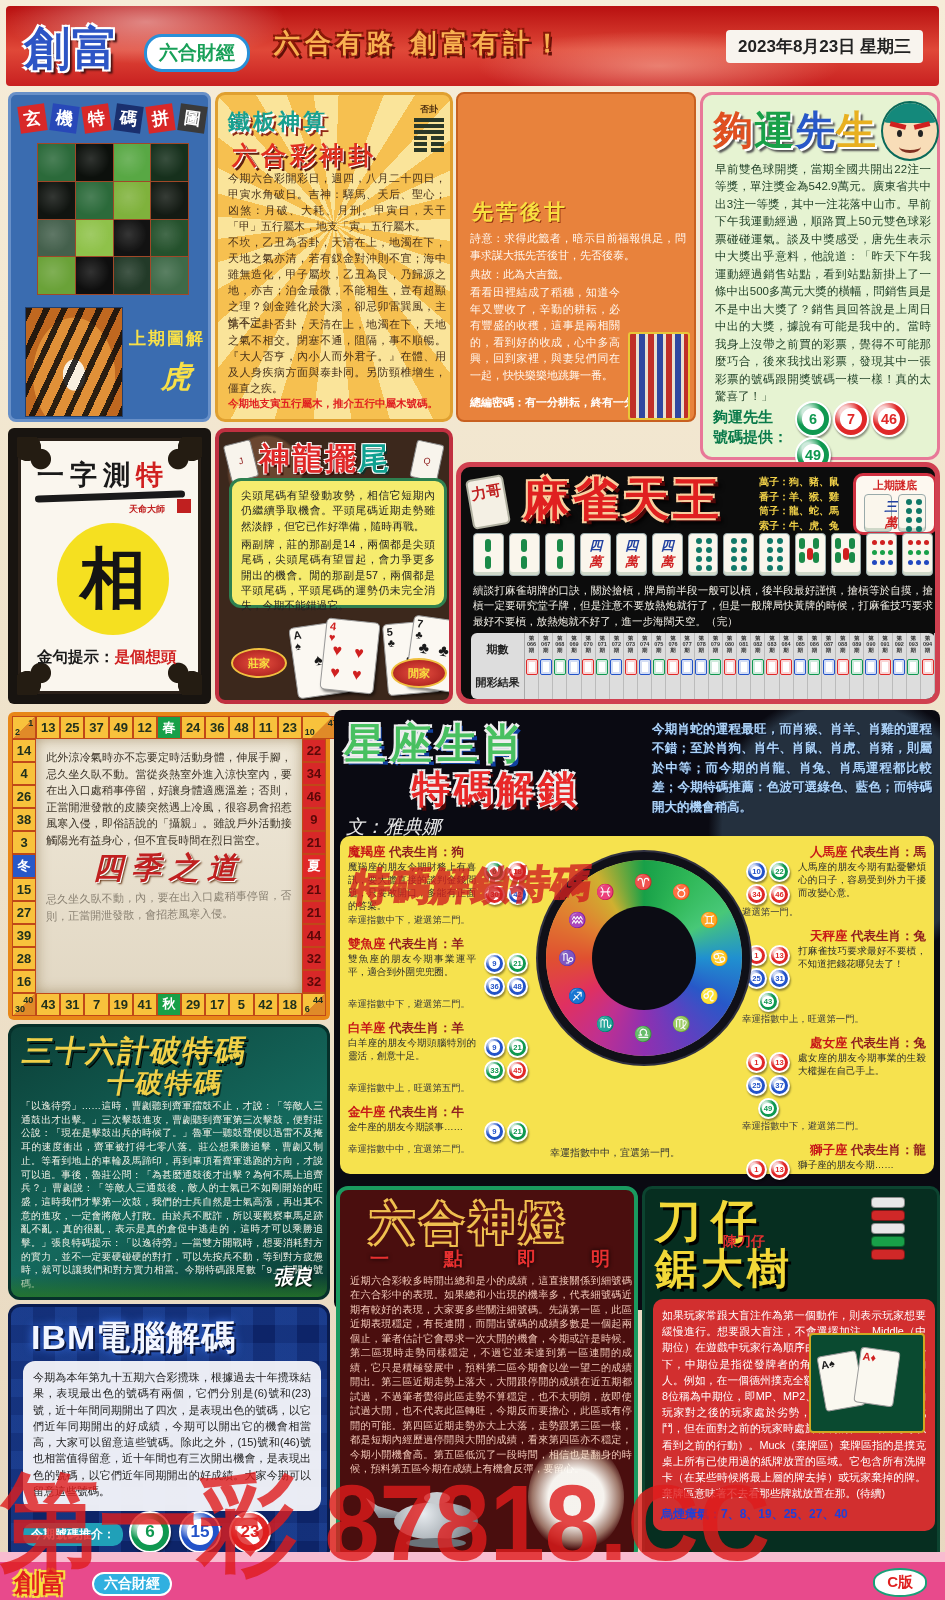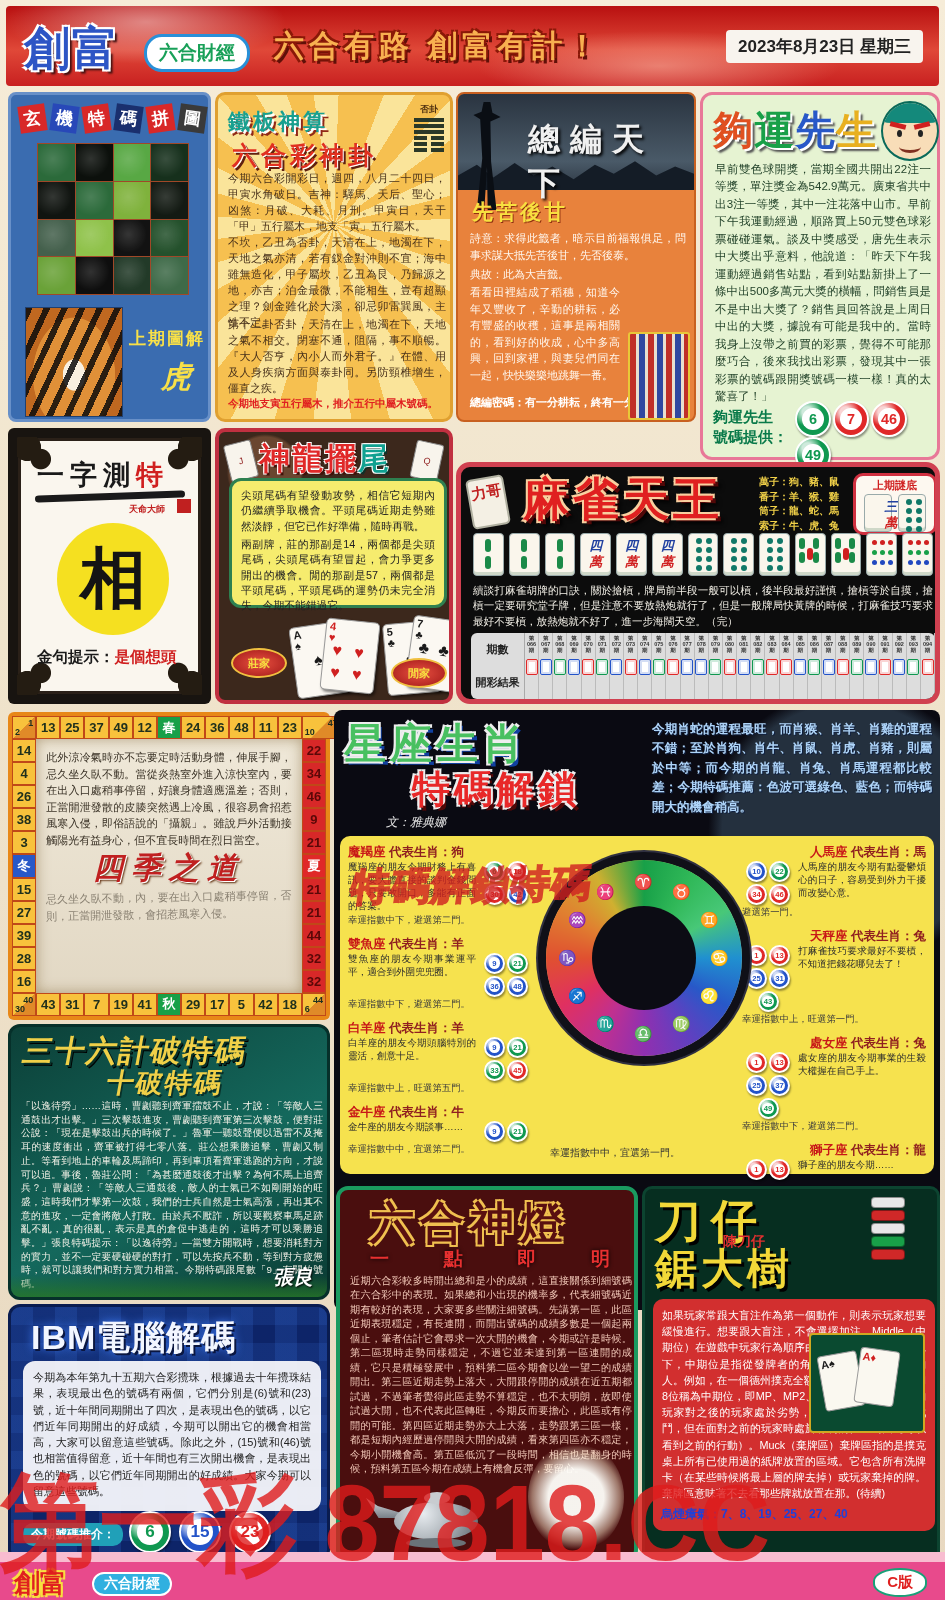--- a/index.html
+++ b/index.html
@@ -8,21 +8,21 @@
   .abs{position:absolute;}
   .panel{position:absolute;box-sizing:border-box;}
   
   #hdr{left:6px;top:6px;width:933px;height:80px;background:
     radial-gradient(ellipse 200px 60px at 15% 20%,rgba(255,255,255,.45),transparent 70%),
     radial-gradient(ellipse 260px 50px at 70% 75%,rgba(255,200,180,.5),transparent 70%),
     linear-gradient(#b81010,#e04838 55%,#c82020);border-radius:4px;}
   #hdr-logo{left:18px;top:12px;font-size:46px;font-weight:900;color:#2d55c5;letter-spacing:2px;
     text-shadow:-2px -2px 0 #fff,2px -2px 0 #fff,-2px 2px 0 #fff,2px 2px 0 #fff,4px 4px 2px #401010;}
   #hdr-badge{left:138px;top:28px;background:#fff;border:3px solid #2890d8;border-radius:18px;padding:3px 12px;font-size:19px;font-weight:900;color:#18a058;}
-  #hdr-slogan{left:268px;top:20px;font-size:30px;font-weight:900;color:#f8b050;letter-spacing:5px;
+  #hdr-slogan{left:268px;top:20px;font-size:26px;font-weight:900;color:#f8b050;letter-spacing:5px;
     text-shadow:-2px -2px 0 #8a1808,2px -2px 0 #8a1808,-2px 2px 0 #8a1808,3px 3px 0 #601008;}
   #hdr-date{right:16px;top:24px;background:#f8f4ee;border-radius:4px;padding:5px 12px;font-size:17px;font-weight:700;color:#222;}
   
   #pA{left:8px;top:92px;width:203px;height:330px;background:#3a6cb0;border:3px solid #6890c8;border-radius:8px;}
   .ptile{position:absolute;width:27px;height:27px;color:#fff;font-size:17px;font-weight:900;display:flex;align-items:center;justify-content:center;}
   #snake{position:absolute;left:26px;top:48px;width:150px;height:150px;display:grid;grid-template-columns:repeat(4,1fr);grid-template-rows:repeat(4,1fr);gap:1px;background:#a04828;border:1px solid #a04828;}
   #snake div{width:100%;height:100%;}
   #tiger{position:absolute;left:14px;top:212px;width:96px;height:108px;background:
     repeating-linear-gradient(115deg,rgba(10,10,10,.85) 0 6px,transparent 6px 16px),
     radial-gradient(ellipse at 50% 62%,#f8f0e0 0 16%,#e09038 17% 60%,#c06820 61% 100%);
@@ -130,21 +130,21 @@
   .sc-c{background:linear-gradient(135deg,#f8c23c 49%,#e08a28 51%);}
   .sc-c i{position:absolute;font-style:normal;font-size:9px;color:#203020;}
   #pH-inner{position:absolute;background:linear-gradient(#efe8d8,#e2d8c4);box-shadow:inset 0 0 14px rgba(120,90,40,.5);padding:6px 10px;box-sizing:border-box;}
   #pH-title{text-align:center;font-size:30px;font-weight:900;color:#c02020;font-family:"Liberation Serif",serif;font-style:italic;letter-spacing:8px;text-shadow:1px 1px 0 #fff,2px 2px 2px #603010;}
   #pH-body{font-size:11px;line-height:1.5;color:#3a3226;text-align:justify;margin-top:4px;}
   #pH-ghost{font-size:11px;line-height:1.5;color:#3a3226;opacity:.55;transform:rotate(-1deg);text-align:justify;}
   
   #pI{left:334px;top:710px;width:606px;height:600px;background:radial-gradient(circle at 85% 20%,#24303e 0 18%,transparent 20%),#0a0a12;border-radius:8px;overflow:hidden;}
   #pI-t1{left:10px;top:6px;font-size:42px;font-weight:900;color:#48c060;letter-spacing:4px;text-shadow:-2px -2px 0 #eee,2px -2px 0 #eee,-2px 2px 0 #eee,3px 3px 0 #1040a0;}
   #pI-t2{left:78px;top:54px;font-size:38px;font-weight:900;color:#e82828;letter-spacing:4px;text-shadow:-2px -2px 0 #eee,2px -2px 0 #eee,-2px 2px 0 #eee,3px 3px 0 #500808;}
-  #pI-author{left:12px;top:104px;font-size:12px;color:#e8e8e8;font-style:italic;margin-left:40px;}
+  #pI-author{left:12px;top:104px;font-size:19px;color:#e8e8e8;font-style:italic;}
   #pI-intro{left:318px;top:10px;width:280px;font-size:12.5px;font-weight:700;line-height:1.55;color:#aed4f8;text-shadow:1px 1px 0 #102040;text-align:justify;}
   #pI-body{left:6px;top:126px;width:594px;height:338px;background:#f6e24e;border-radius:10px;}
   .zcol{position:absolute;top:6px;width:192px;}
   .zentry{margin-bottom:5px;padding:2px 4px;}
   .zhead{font-size:12.5px;font-weight:900;color:#c81818;}
   .zhead span{color:#902020;}
   .zrow{display:flex;gap:4px;align-items:flex-start;}
   .ztext{flex:1;font-size:9.6px;line-height:1.35;color:#2c2c2c;text-align:justify;}
   .zballs{width:52px;display:flex;flex-wrap:wrap;gap:2px;justify-content:center;}
   .zluck{font-size:9.4px;color:#3c3c3c;margin-top:1px;}
@@ -257,25 +257,20 @@
         <div class="ln br"></div>
         <div class="ln br"></div>
     </div>
     <div class="pB-body abs" style="top:76px">今期六合彩開彩日，週四，八月二十四日，甲寅水角破日。吉神：驛馬、天后、聖心；凶煞：月破、大耗、月刑。甲寅日，天干「甲」五行屬木，地支「寅」五行屬木。</div>
     <div class="pB-body abs" style="top:140px">不坎，乙丑為否卦，天清在上，地濁在下，天地之氣亦清，若有釵金對沖則不宜；海中雖無造化，甲子屬坎，乙丑為艮，乃歸源之地，亦吉；泊金最微，不能相生，豈有超顯之理？劍金雖化於大溪，卻忌卯雷巽風，主性不定。</div>
     <div class="pB-body abs" style="top:222px">第十二卦否卦，天清在上，地濁在下，天地之氣不相交。閉塞不通，阻隔，事不順暢。『大人否亨，內小人而外君子。』在體、用及人身疾病方面與泰卦同。另防頸椎增生，僵直之疾。</div>
     <div id="pB-foot" class="abs">今期地支寅五行屬木，推介五行中屬木號碼。</div>
   </div>
 
   <div id="pC" class="panel">
-    <div id="pC-head" class="abs">
-      <div id="pC-mtn" class="abs"></div>
-      <div id="pC-fig" class="abs"></div>
-      <div id="pC-title" class="abs">總編天下</div>
-    </div>
     <div id="pC-sub" class="abs">先苦後甘</div>
     <div class="pC-body abs" style="top:136px">詩意：求得此籤者，暗示目前福報俱足，問事求謀大抵先苦後甘，先否後泰。</div>
     <div class="pC-body abs" style="top:172px">典故：此為大吉籤。</div>
     <div class="pC-body abs" style="top:190px;width:150px">看看田裡結成了稻穗，知道今年又豐收了，辛勤的耕耘，必有豐盛的收穫，這事是兩相關的，看到好的收成，心中多高興，回到家裡，與妻兒們同在一起，快快樂樂地跳舞一番。</div>
     <div class="pC-body abs" id="pC-secret" style="top:300px">總編密碼：有一分耕耘，終有一分收穫。</div>
     <div id="pC-sticks" class="abs"></div>
   </div>
 
   <div id="pD" class="panel">
     <div id="pD-title" class="abs"><span style="color: rgb(224, 80, 32);">夠</span><span style="color: rgb(24, 160, 72);">運</span><span style="color: rgb(40, 88, 200);">先</span><span style="color: rgb(232, 176, 32);">生</span></div>

